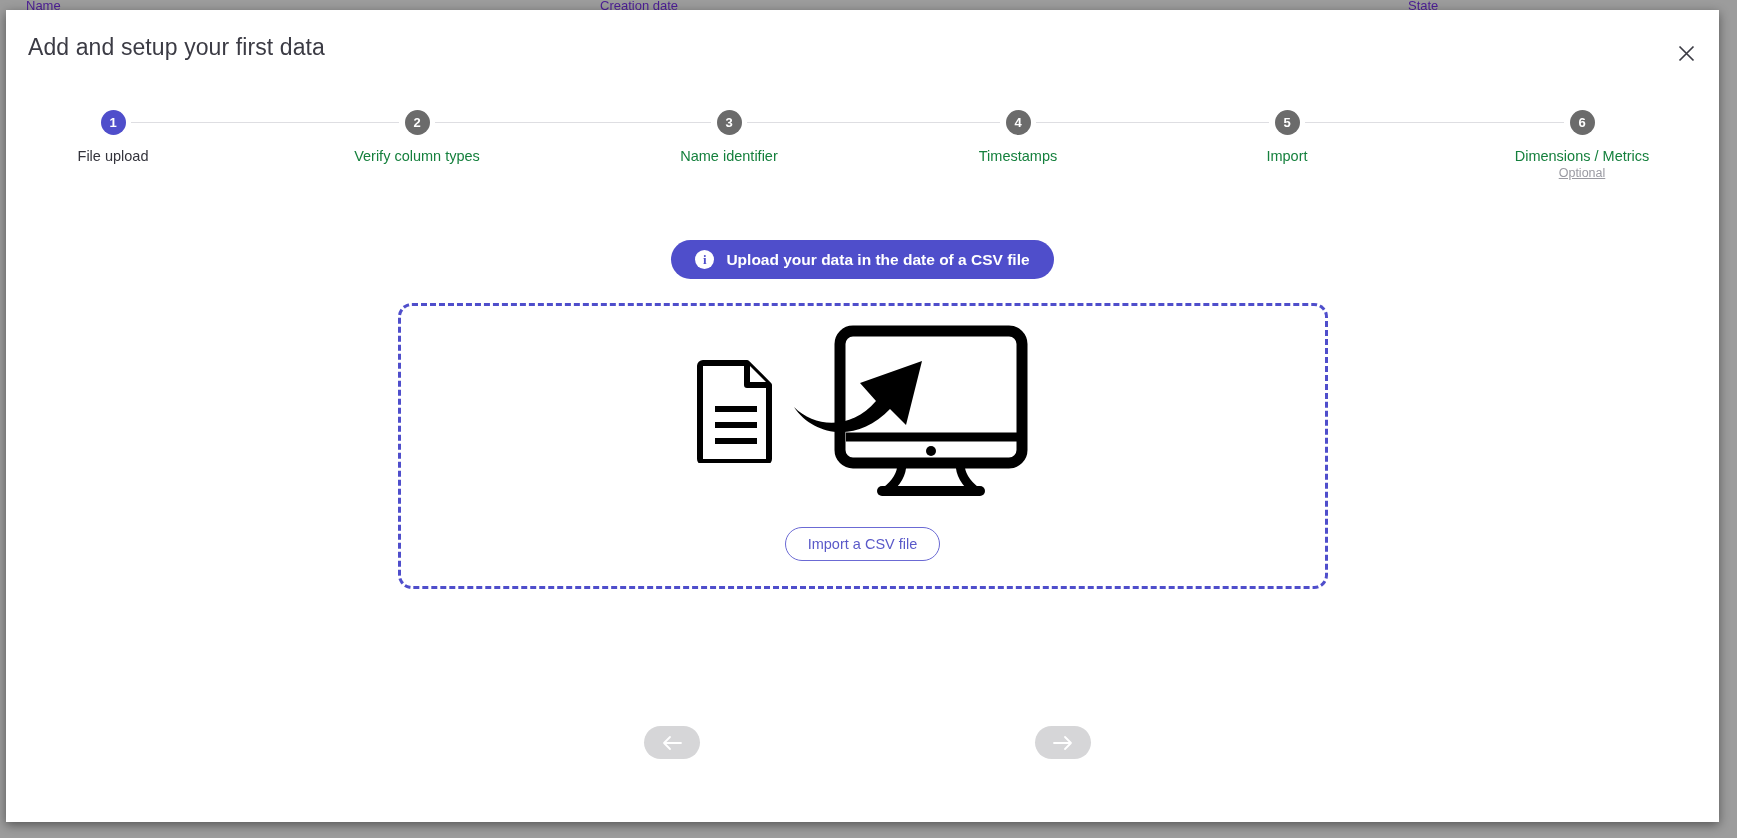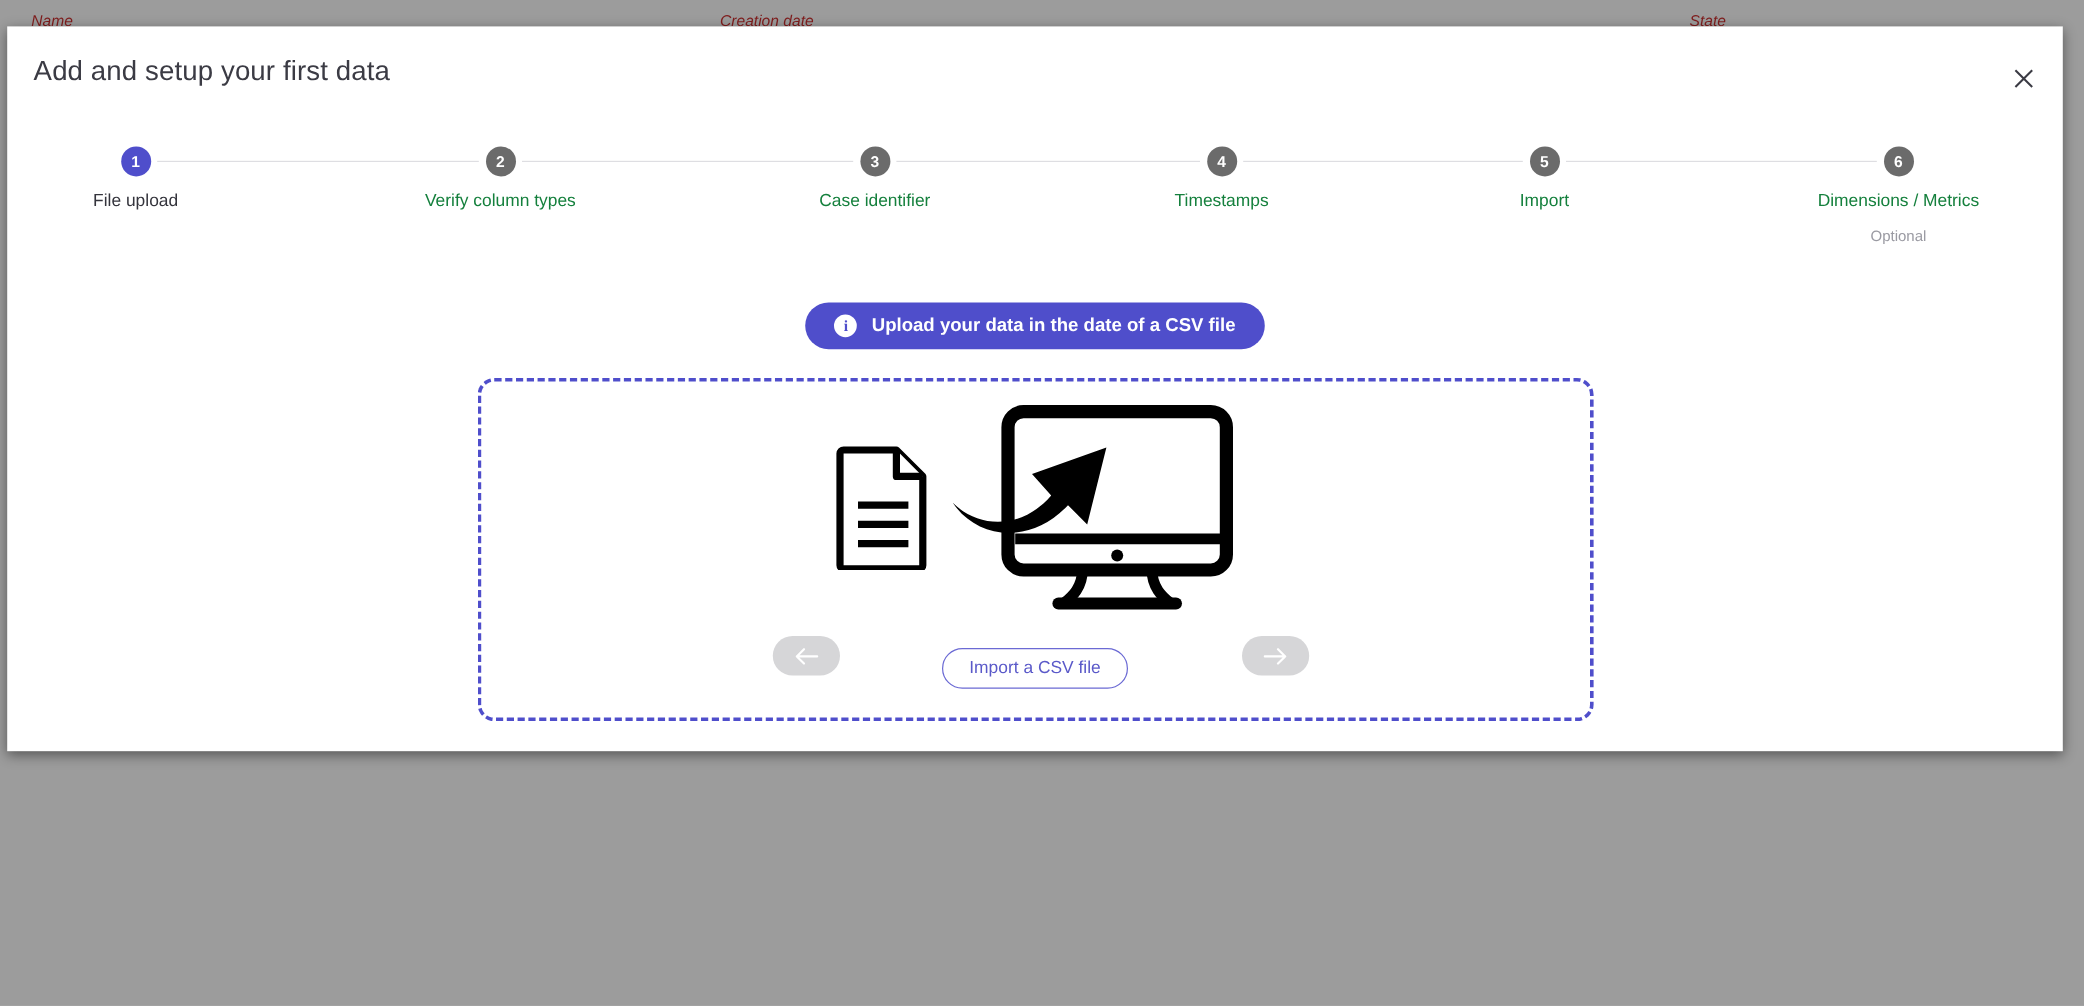--- a/index.html
+++ b/index.html
@@ -13,44 +13,43 @@
   }
 
   
   #app-background {
     position: absolute;
     inset: 0;
     background: #9c9c9c;
   }
   #bg-table-header {
     position: absolute;
-    top: 12px;
+    top: 0;
     left: 0;
     right: 0;
     height: 14px;
-    color: #7f1d1d;
+    color: #4c1d95;
     font-size: 13px;
-    font-style: italic;
   }
   #bg-table-header .bg-col {
     position: absolute;
     top: -2px;
     white-space: nowrap;
   }
   .bg-col-name { left: 26px; }
   .bg-col-date { left: 600px; }
   .bg-col-state { left: 1408px; }
 
   
   #modal {
     position: absolute;
     left: 6px;
-    top: 22px;
+    top: 10px;
     width: 1713px;
-    height: 604px;
+    height: 812px;
     background: #ffffff;
     box-shadow: 0 3px 10px rgba(0,0,0,0.45);
     overflow: hidden;
   }
 
   
   #modal-header {
     position: relative;
     height: 76px;
   }
@@ -113,24 +112,25 @@
   .step-label {
     margin-top: 13px;
     font-size: 14.5px;
     color: #15803d;
     white-space: nowrap;
   }
   .step.active .step-label {
     color: #34343c;
   }
   .step-sublabel {
-    margin-top: 14px;
+    margin-top: 2px;
     font-size: 12.5px;
     color: #9a9aa2;
     white-space: nowrap;
+    text-decoration: underline;
   }
   .step-connector {
     position: absolute;
     top: 12px;
     height: 1px;
     background: #dedee2;
     z-index: 1;
   }
 
   
@@ -257,21 +257,21 @@
       <div class="step active" style="left: -8px;">
         <div class="step-circle">1</div>
         <div class="step-label">File upload</div>
       </div>
       <div class="step" style="left: 296px;">
         <div class="step-circle">2</div>
         <div class="step-label">Verify column types</div>
       </div>
       <div class="step" style="left: 608px;">
         <div class="step-circle">3</div>
-        <div class="step-label">Case identifier</div>
+        <div class="step-label">Name identifier</div>
       </div>
       <div class="step" style="left: 897px;">
         <div class="step-circle">4</div>
         <div class="step-label">Timestamps</div>
       </div>
       <div class="step" style="left: 1166px;">
         <div class="step-circle">5</div>
         <div class="step-label">Import</div>
       </div>
       <div class="step" style="left: 1461px;">

